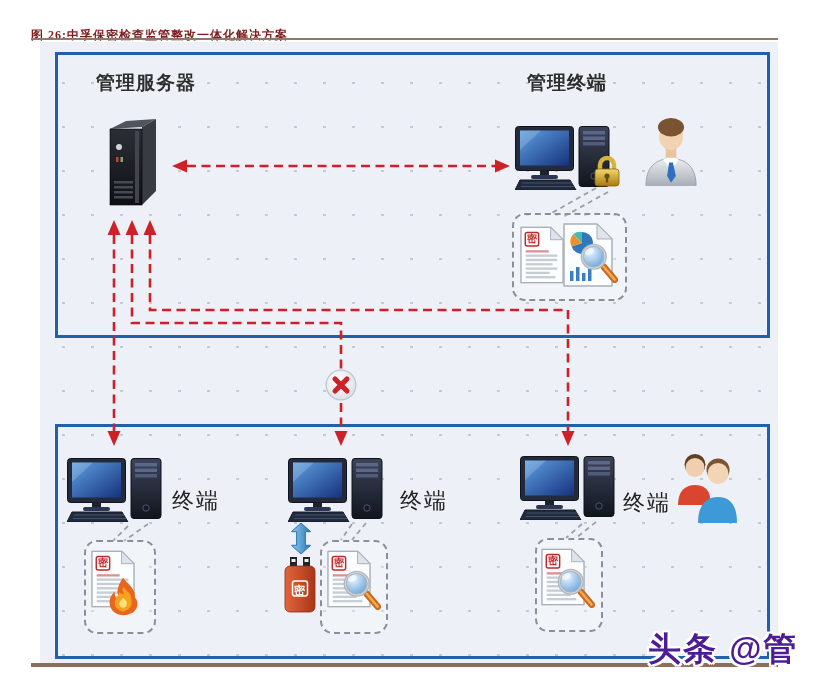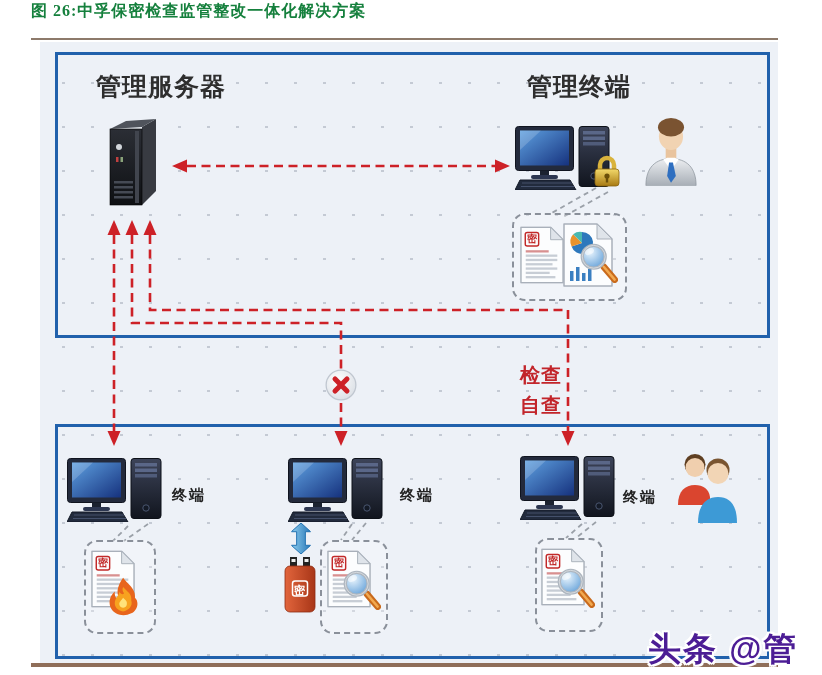--- a/index.html
+++ b/index.html
@@ -1,33 +1,33 @@
 <!DOCTYPE html>
 <html><head>
 <meta charset="utf-8">
 <style>
   html,body{margin:0;padding:0;background:#ffffff;}
   .page{position:relative;width:822px;height:675px;background:#ffffff;overflow:hidden;
         font-family:"Liberation Sans","DejaVu Sans",sans-serif;}
-  .fig-title{position:absolute;left:31px;top:1px;font-size:16px;font-weight:bold;
-             color:#15803d;letter-spacing:1px;font-family:"Liberation Serif","DejaVu Serif",serif;}
+  .fig-title{position:absolute;left:31px;top:27px;font-size:12px;font-weight:bold;
+             color:#7f1d1d;letter-spacing:1px;font-family:"Liberation Serif","DejaVu Serif",serif;}
   .title-rule{position:absolute;left:31px;top:38px;width:747px;height:2px;background:#8d7a6b;}
   .bottom-rule{position:absolute;left:31px;top:663px;width:747px;height:4px;background:#8f6e59;}
   .canvas{position:absolute;left:40px;top:42px;width:738px;height:625px;background:#edf1f7;
           background-image:radial-gradient(circle,#c4cad4 1.3px,rgba(0,0,0,0) 1.4px);
           background-size:29px 44px;background-position:9px 19px;}
   .zone{position:absolute;border:3px solid #2161ac;}
   .zone-top{left:15px;top:10px;width:709px;height:280px;}
   .zone-bottom{left:15px;top:382px;width:709px;height:229px;}
   .overlay{position:absolute;left:0;top:0;width:738px;height:625px;pointer-events:none;}
   .red-dash{stroke:#cd2127;stroke-width:2.6;fill:none;stroke-dasharray:9 5.5;}
   .red-head{fill:#cd2127;}
   .gray-dash{stroke:#9aa0a8;stroke-width:1.8;fill:none;stroke-dasharray:5 4;}
-  .zone-label{position:absolute;font-size:25px;font-weight:bold;color:#2e2e2e;letter-spacing:1px;}
-  .term-label{position:absolute;font-size:15px;font-weight:700;color:#222222;letter-spacing:2px;}
+  .zone-label{position:absolute;font-size:19px;font-weight:bold;color:#2e2e2e;letter-spacing:1px;}
+  .term-label{position:absolute;font-size:22px;font-weight:400;color:#222222;letter-spacing:2px;}
   .flow-label{position:absolute;width:58px;text-align:center;font-size:20px;font-weight:bold;
               color:#c2252b;white-space:pre-line;line-height:30px;letter-spacing:1px;}
   .icon{position:absolute;}
   .icon svg{display:block;width:100%;height:100%;}
   .dash-box{position:absolute;border:2px dashed #8a909a;border-radius:13px;background:rgba(255,255,255,0.25);}
   .secret-glyph{position:absolute;color:#c22a2a;font-weight:bold;line-height:1;}
   .secret-glyph.on-usb{color:#ffffff;}
   .watermark{position:absolute;left:648px;top:627px;font-size:33px;font-weight:bold;color:#4c1d95;letter-spacing:2px;
              text-shadow:-2px -2px 0 #fff,2px -2px 0 #fff,-2px 2px 0 #fff,2px 2px 0 #fff,0 2px 0 #fff,0 -2px 0 #fff,2px 0 0 #fff,-2px 0 0 #fff;}
 </style>
@@ -252,22 +252,20 @@
       <svg viewBox="0 0 50 64">
           <use href="#sym-doc-chart"></use>
         </svg>
     </div>
     <div class="icon" style="left:538px;top:199px;width:40px;height:42px">
       <svg viewBox="0 0 42 44">
           <use href="#sym-magnifier"></use>
         </svg>
     </div>
 
-    <div class="flow-label" style="left:472px;top:318px">检查
-自查</div>
     <div class="icon" style="left:284px;top:326px;width:34px;height:34px">
       <svg viewBox="0 0 40 40">
           <use href="#sym-xcircle"></use>
         </svg>
     </div>
 
     <div class="icon" style="left:27px;top:416px;width:95px;height:64px">
       <svg viewBox="0 0 95 64">
           <use href="#sym-computer"></use>
         </svg>

